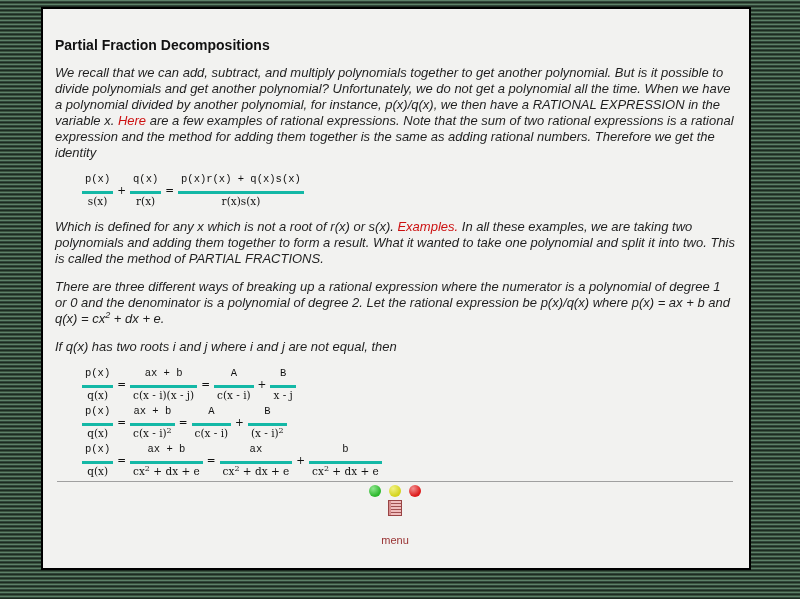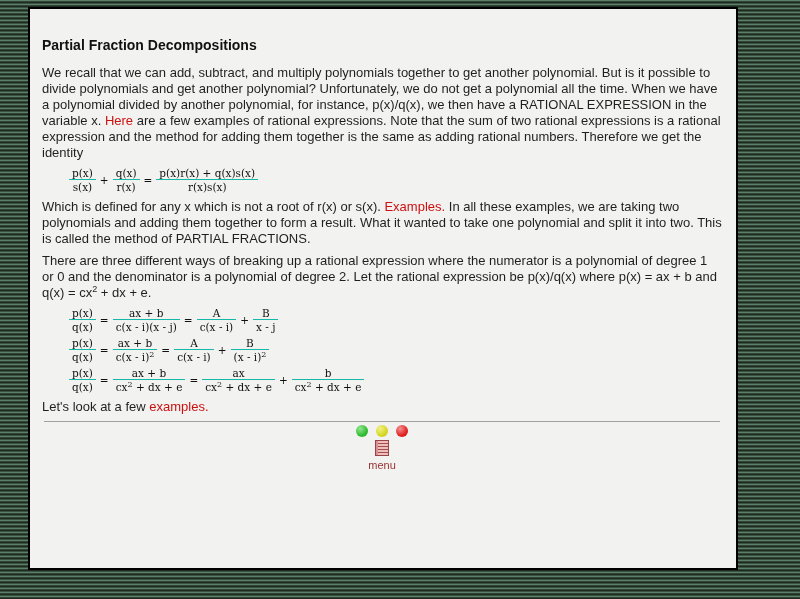--- a/index.html
+++ b/index.html
@@ -6,40 +6,40 @@
   body {
     width:800px; height:599px; overflow:hidden; position:relative;
     font-family:"Liberation Sans", sans-serif;
     background: repeating-linear-gradient(180deg,
       #5d8068 0px, #5d8068 1px,
       #2f4437 1px, #2f4437 2px,
       #1c2a21 2px, #1c2a21 3px,
       #3a523f 3px, #3a523f 4px);
   }
   .content-box {
-    position:absolute; left:28px; top:7px; width:710px; height:563px;
+    position:absolute; left:41px; top:7px; width:710px; height:563px;
     box-sizing:border-box; background:#f2f2f0;
     border:2px solid #000;
     padding:28px 14px 0 12px;
     overflow:hidden;
     color:#1f1f1f; font-size:13px; line-height:16px;
   }
   .title { font-size:14px; font-weight:bold; margin:0 0 12px 0; color:#111; }
-  p { margin:6px 0; }
+  p { margin:12px 0;font-style:italic; }
   a.red-link { color:var(--link-color,#cc1111); text-decoration:none; cursor:pointer; }
   sup { font-size:9px; line-height:0; }
   .formula {
     margin:4px 0 4px 26px;
     font-family:"DejaVu Serif", serif;
     font-size:10.5px; color:#111; line-height:normal;
     white-space:nowrap;
   }
   .formula sup { font-size:8px; }
   .frac { display:inline-block; vertical-align:middle; text-align:center; padding:0 1px; }
-  .frac .num { display:block; padding:0 3px 0; border-bottom:1px solid #14b8a6; }
+  .frac .num { display:block; padding:0 3px 6px; border-bottom:3px solid #14b8a6;font-family:Liberation Mono, monospace; }
   .frac .den { display:block; padding:1px 3px 0; }
   .op { display:inline-block; vertical-align:middle; padding:0 3px; }
   hr.footer-divider { border:none; border-top:1px solid #a0a0a0; margin:4px 2px 3px; }
   .footer { text-align:center; }
   .balls { height:13px; }
   .ball {
     display:inline-block; width:12px; height:12px; border-radius:50%;
     margin:0 4px; cursor:pointer; vertical-align:top;
   }
   .menu { margin-top:2px; cursor:pointer; }
@@ -47,44 +47,44 @@
     display:block; width:12px; height:14px; margin:0 auto 0;
     background-color:#f0bcbc;
     background-image: repeating-linear-gradient(180deg,
       rgba(160,60,60,0) 0px, rgba(160,60,60,0) 2px,
       #a05050 2px, #a05050 3px);
     border:1px solid #994444;
     box-shadow: inset 2px 0 0 #d89090;
   }
   .menu-label {
     display:block; color:var(--menu-color,#993333);
-    font-size:11px; line-height:12px; margin-top:3px;
+    font-size:11px; line-height:12px; margin-top:18px;
   }
 </style>
 </head>
 <body style="--link-color: #cc1111; --menu-color: #993333;">
 
 <div class="content-box">
   <h3 class="title">Partial Fraction Decompositions</h3>
 
   <p>We recall that we can add, subtract, and multiply polynomials together to get another polynomial. But is it possible to divide polynomials and get another polynomial? Unfortunately, we do not get a polynomial all the time. When we have a polynomial divided by another polynomial, for instance, p(x)/q(x), we then have a RATIONAL EXPRESSION in the variable x. <a class="red-link" href="#">Here</a> are a few examples of rational expressions. Note that the sum of two rational expressions is a rational expression and the method for adding them together is the same as adding rational numbers. Therefore we get the identity</p>
 
   <div class="formula"><span class="frac"><span class="num"><span>p(x)</span></span><span class="den"><span>s(x)</span></span></span><span class="op">+</span><span class="frac"><span class="num"><span>q(x)</span></span><span class="den"><span>r(x)</span></span></span><span class="op">=</span><span class="frac"><span class="num"><span>p(x)r(x) + q(x)s(x)</span></span><span class="den"><span>r(x)s(x)</span></span></span></div>
 
   <p>Which is defined for any x which is not a root of r(x) or s(x). <a class="red-link" href="#">Examples.</a> In all these examples, we are taking two polynomials and adding them together to form a result. What it wanted to take one polynomial and split it into two. This is called the method of PARTIAL FRACTIONS.</p>
 
   <p>There are three different ways of breaking up a rational expression where the numerator is a polynomial of degree 1 or 0 and the denominator is a polynomial of degree 2. Let the rational expression be p(x)/q(x) where p(x) = ax + b and q(x) = cx<sup>2</sup> + dx + e.</p>
 
+  <p>If q(x) has two roots i and j where i and j are not equal, then</p>
   <div class="formula"><span class="frac"><span class="num"><span>p(x)</span></span><span class="den"><span>q(x)</span></span></span><span class="op">=</span><span class="frac"><span class="num"><span>ax + b</span></span><span class="den"><span>c(x - i)(x - j)</span></span></span><span class="op">=</span><span class="frac"><span class="num"><span>A</span></span><span class="den"><span>c(x - i)</span></span></span><span class="op">+</span><span class="frac"><span class="num"><span>B</span></span><span class="den"><span>x - j</span></span></span></div>
 
   <div class="formula"><span class="frac"><span class="num"><span>p(x)</span></span><span class="den"><span>q(x)</span></span></span><span class="op">=</span><span class="frac"><span class="num"><span>ax + b</span></span><span class="den"><span>c(x - i)<sup>2</sup></span></span></span><span class="op">=</span><span class="frac"><span class="num"><span>A</span></span><span class="den"><span>c(x - i)</span></span></span><span class="op">+</span><span class="frac"><span class="num"><span>B</span></span><span class="den"><span>(x - i)<sup>2</sup></span></span></span></div>
 
   <div class="formula"><span class="frac"><span class="num"><span>p(x)</span></span><span class="den"><span>q(x)</span></span></span><span class="op">=</span><span class="frac"><span class="num"><span>ax + b</span></span><span class="den"><span>cx<sup>2</sup> + dx + e</span></span></span><span class="op">=</span><span class="frac"><span class="num"><span>ax</span></span><span class="den"><span>cx<sup>2</sup> + dx + e</span></span></span><span class="op">+</span><span class="frac"><span class="num"><span>b</span></span><span class="den"><span>cx<sup>2</sup> + dx + e</span></span></span></div>
 
-  <p>Let's look at a few <a class="red-link" href="#">examples.</a></p>
 
   <hr class="footer-divider">
 
   <div class="footer">
     <div class="balls" id="balls"><span class="ball" style="background: radial-gradient(circle at 35% 30%, rgb(144, 232, 144), rgb(46, 184, 46) 65%, rgb(46, 184, 46));"></span><span class="ball" style="background: radial-gradient(circle at 35% 30%, rgb(242, 242, 132), rgb(212, 212, 31) 65%, rgb(212, 212, 31));"></span><span class="ball" style="background: radial-gradient(circle at 35% 30%, rgb(244, 144, 144), rgb(221, 28, 28) 65%, rgb(221, 28, 28));"></span></div>
     <div class="menu">
       <span class="menu-icon"></span>
       <span class="menu-label">menu</span>
     </div>
   </div>

